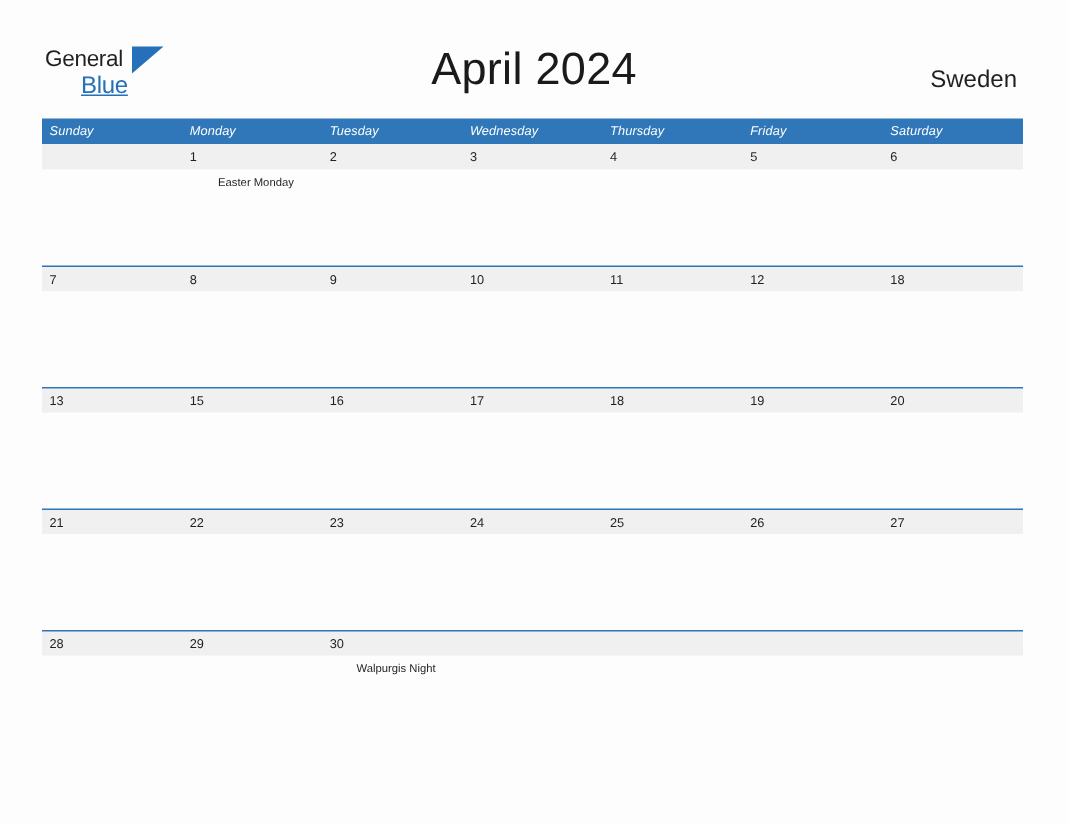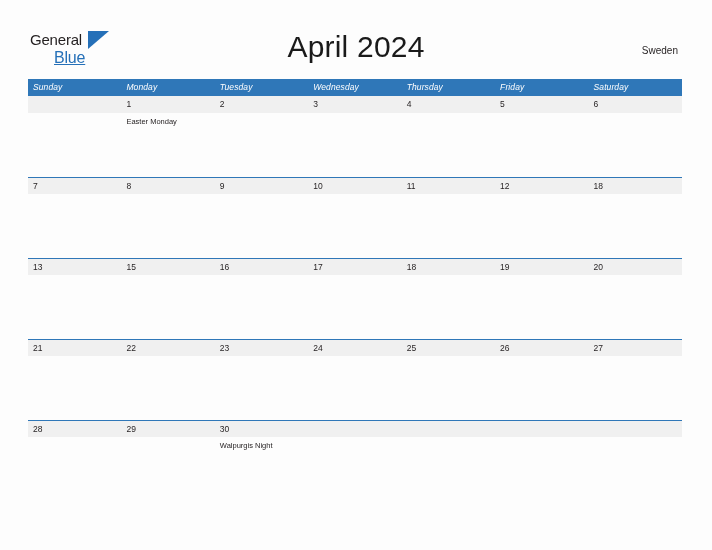--- a/index.html
+++ b/index.html
@@ -72,21 +72,21 @@
     text-align: center;
     font-size: 30px;
     color: #1a1a1a;
     letter-spacing: 0.2px;
   }
 
   .cal-locale {
     position: absolute;
     right: 34px;
     top: 45px;
-    font-size: 10px;
+    font-size: 16px;
     color: #231f20;
     white-space: nowrap;
   }
 
   
   .cal-grid {
     position: absolute;
     left: 28px;
     top: 79px;
     width: 654px;
@@ -149,20 +149,21 @@
     display: flex;
     width: 654px;
     height: 64px;
   }
   .event-cell {
     width: 93.43px;
     padding-left: 5px;
     padding-top: 4px;
     box-sizing: border-box;
     overflow: hidden;
+    text-align: center;
   }
   .event-text {
     font-size: 7.5px;
     color: #231f20;
     line-height: 10px;
     white-space: nowrap;
   }
 </style>
 </head>
 <body>

